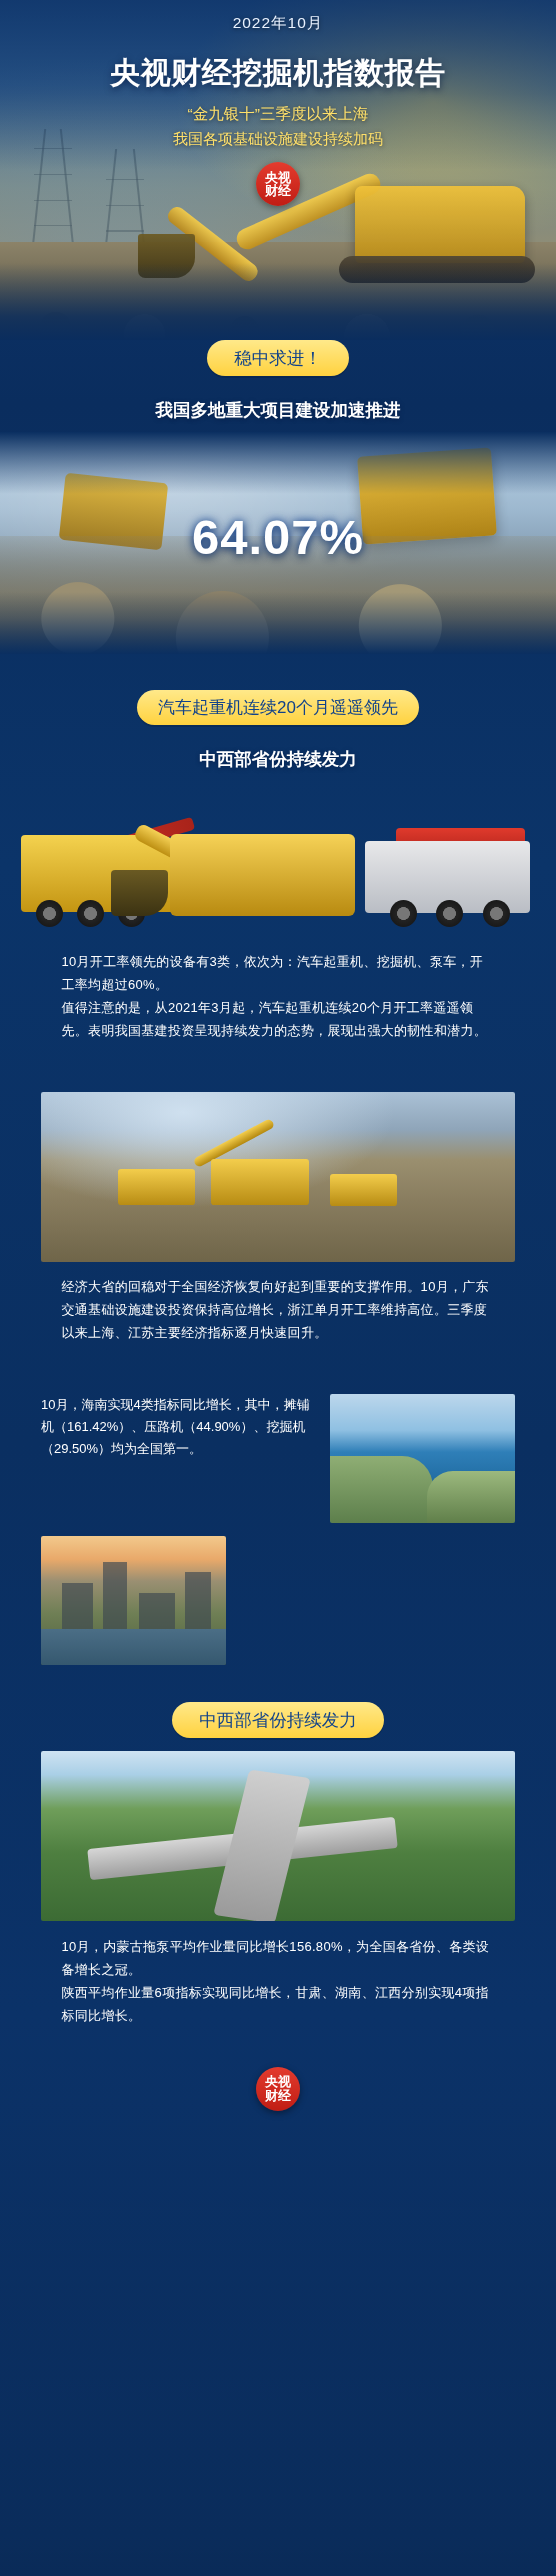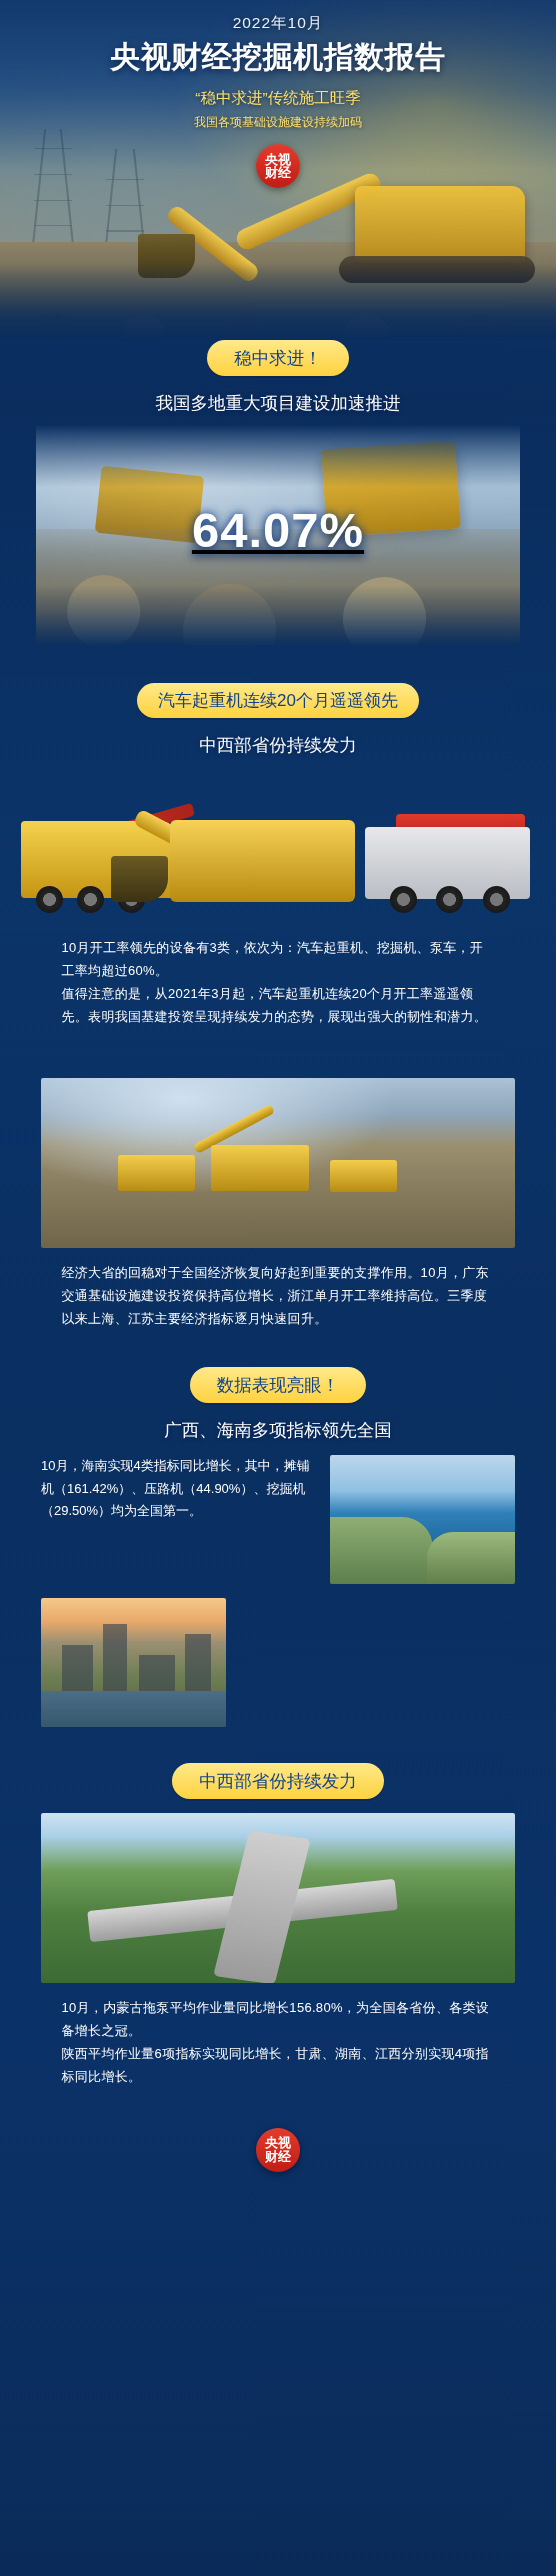--- a/index.html
+++ b/index.html
@@ -133,36 +133,36 @@
     text-align: center;
     color: #fff;
   }
   .hero-date {
     font-size: 15.5px;
     letter-spacing: 1px;
     color: #e9f2ff;
     text-shadow: 0 1px 4.1px rgba(0,0,0,.5);
   }
   .hero-title {
-    margin-top: 3px;
+    margin-top: 19px;
     font-size: 30px;
     font-weight: bold;
     letter-spacing: 0.5px;
     color: #ffffff;
     text-shadow: 0 1.5px 7.2px rgba(0,20,60,.75);
   }
   .hero-sub1 {
     margin-top: 9.3px;
     font-size: 15.5px;
     color: #ffe06a;
     text-shadow: 0 1px 4.1px rgba(0,0,0,.55);
   }
   .hero-sub2 {
     margin-top: 5.2px;
-    font-size: 12px;
+    font-size: 15px;
     color: #ffe06a;
     text-shadow: 0 1px 4.1px rgba(0,0,0,.55);
     font-family: Liberation Serif, serif;
   }
   .logo {
     position: relative;
     z-index: 6;
     margin: 13.4px auto 0;
     width: 44px; height: 44px;
     border-radius: 50%;
@@ -191,39 +191,38 @@
     display: inline-block;
     background: linear-gradient(180deg,#ffe98a,#ffd23f);
     color: #11428a;
     font-size: 17.5px;
     font-weight: normal;
     padding: 6.2px 27px;
     border-radius: 20.6px;
     box-shadow: 0 2.1px 0 rgba(0,0,0,.12);
   }
   .banner .line2 {
-    margin-top: 15px;
+    margin-top: 22px;
     font-size: 17.5px;
-    font-weight: normal;
+    font-weight: bold;
     color: #ffffff;
     text-shadow: 0 1px 4.1px rgba(0,20,60,.6);
   }
   .banner.two .line1 {
     font-size: 17px;
     padding: 6.2px 20.6px;
   }
 
   
   .bignum {
     position: relative;
     height: 222px;
     margin: 9.3px auto 0;
-    width: 484px;
+    width: 556px;
     overflow: hidden;
-    text-decoration: underline;
   }
   .bignum-bg {
     position: absolute; inset: 0;
     background:
       radial-gradient(ellipse at 30% 20%, rgba(255,255,255,.35), rgba(255,255,255,0) 55%),
       linear-gradient(180deg,#bfd7ea 0%,#9db8cf 35%,#7e97ad 60%,#5f7588 100%);
   }
   .bignum-dirt {
     position:absolute; left:0; right:0; bottom:0; height:118px;
     background:
@@ -472,21 +471,21 @@
       <div class="exc exc-bucket"></div>
       <div class="exc exc-body"></div>
       <div class="exc exc-track"></div>
     </div>
     <div class="hero-top-fade"></div>
     <div class="hero-fade"></div>
 
     <div class="hero-text">
       <div class="hero-date">2022年10月</div>
       <div class="hero-title">央视财经挖掘机指数报告</div>
-      <div class="hero-sub1">“稳中求进”传统施工旺季</div>
+      <div class="hero-sub1">“金九银十”三季度以来上海</div>
       <div class="hero-sub2">我国各项基础设施建设持续加码</div>
       <div class="logo">
         <span>央视财经</span>
       </div>
     </div>
   </div>
 
   <div class="section">
     <div class="banner">
       <div class="line1">稳中求进！</div>
@@ -543,24 +542,20 @@
       <div class="mini m2"></div>
       <div class="mini m3"></div>
     </div>
 
     <div class="para">经济大省的回稳对于全国经济恢复向好起到重要的支撑作用。10月，广东交通基础设施建设投资保持高位增长，浙江单月开工率维持高位。三季度以来上海、江苏主要经济指标逐月快速回升。</div>
   </div>
 
   <div class="spacer-40"></div>
 
   <div class="section">
-    <div class="banner">
-      <div class="line1">数据表现亮眼！</div>
-      <div class="line2">广西、海南多项指标领先全国</div>
-    </div>
 
     <div class="panel-row">
       <div class="panel-text">10月，海南实现4类指标同比增长，其中，摊铺机（161.42%）、压路机（44.90%）、挖掘机（29.50%）均为全国第一。</div>
       <div class="photo photo-harbor">
         <div class="land"></div>
         <div class="land2"></div>
       </div>
     </div>
 
     <div class="panel-row">

